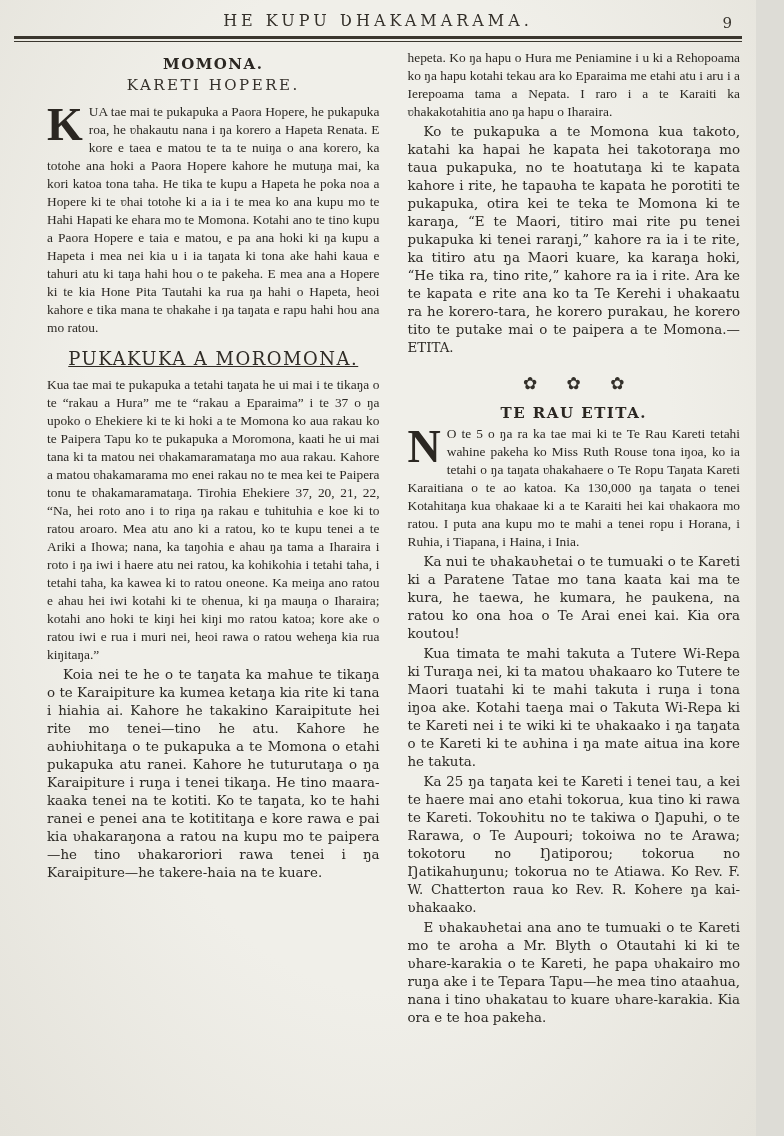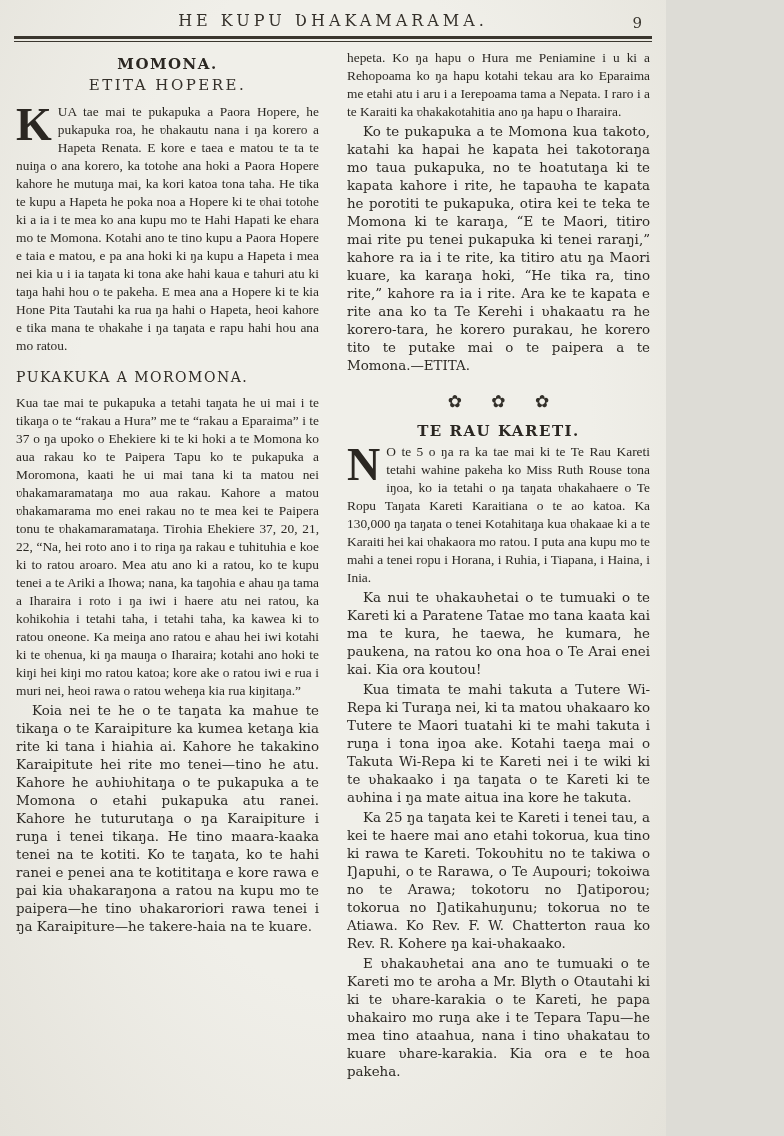--- a/index.html
+++ b/index.html
@@ -4,21 +4,21 @@
 <style>
   * { box-sizing: border-box; }
   html, body { margin: 0; padding: 0; }
   body {
     width: 784px; height: 1136px; overflow: hidden;
     background: #dddcd6;
     font-family: "DejaVu Serif", serif;
     color: #2b2823;
   }
   .sheet {
-    width: 666px; height: 1136px;
+    width: 756px; height: 1136px;
     padding: 8px 14px 0 14px;
     background: radial-gradient(ellipse at 50% 42%, #f0efe9 55%, #e4e2da 100%);
     position: relative;
     overflow: hidden;
   }
   .masthead-row { position: relative; height: 26px; }
   .masthead {
     text-align: center;
     font-size: 16px;
     letter-spacing: 4px;
@@ -29,40 +29,40 @@
   .pagenum {
     position: absolute; right: 10px; top: 6px;
     font-size: 15px; color: #3a362f;
   }
   .rule {
     height: 6px;
     border-top: 3px solid #3a362e;
     border-bottom: 1px solid #3a362e;
     margin: 2px 0 7px 0;
   }
-  .columns { display: flex; gap: 28px; padding: 0 2px; }
+  .columns { display: flex; gap: 28px; padding: 0 2px; margin-left: 31px; }
   .col {
     flex: 1; min-width: 0;
     text-align: justify;
     font-size: 13.4px;
     line-height: 18px;
   }
   h2, h3, h4 { margin: 0; font-weight: normal; }
   .h-bold {
     text-align: center; font-weight: bold;
     font-size: 15px; letter-spacing: 1.5px;
     margin: 6px 0 3px 0; color: #2b2722;
   }
   .h-caps {
     text-align: center; font-size: 15px;
     letter-spacing: 2.5px; margin: 1px 0 9px 0; color: #34302a;
   }
   .h-section {
-    text-align: left; font-size: 14px;
-    letter-spacing: 1.5px; margin: 13px 0 8px 0; color: #302c26;
+    text-align: center; font-size: 18px;
+    letter-spacing: 1.5px; margin: 13px 0 8px 0; color: #302c26; text-decoration: underline;
   }
   p.para { margin: 0 0 2px 0; text-indent: 16px; }
   p.noindent { text-indent: 0; font-family: Liberation Serif, serif; }
   .dropcap {
     float: left;
     font-size: 46px;
     line-height: 38px;
     font-weight: bold;
     padding: 3px 6px 0 0;
     color: #2b2722;
@@ -85,35 +85,35 @@
     <div class="masthead">HE KUPU ƲHAKAMARAMA.</div>
     <div class="pagenum">9</div>
   </header>
 
   <div class="rule"></div>
 
   <main class="columns">
 
     <section class="col">
       <h2 class="h-bold">MOMONA.</h2>
-      <h3 class="h-caps">ETITA HOPERE.</h3>
+      <h3 class="h-caps">KARETI HOPERE.</h3>
       <p class="para noindent"><span class="dropcap">K</span><span>UA tae mai te pukapuka a Paora Hopere, he pukapuka roa, he ʋhakautu nana i ŋa korero a Hapeta Renata. E kore e taea e matou te ta te nuiŋa o ana korero, ka totohe ana hoki a Paora Hopere kahore he mutuŋa mai, ka kori katoa tona taha. He tika te kupu a Hapeta he poka noa a Hopere ki te ʋhai totohe ki a ia i te mea ko ana kupu mo te Hahi Hapati ke ehara mo te Momona. Kotahi ano te tino kupu a Paora Hopere e taia e matou, e pa ana hoki ki ŋa kupu a Hapeta i mea nei kia u i ia taŋata ki tona ake hahi kaua e tahuri atu ki taŋa hahi hou o te pakeha. E mea ana a Hopere ki te kia Hone Pita Tautahi ka rua ŋa hahi o Hapeta, heoi kahore e tika mana te ʋhakahe i ŋa taŋata e rapu hahi hou ana mo ratou.</span></p>
 
       <h3 class="h-section">PUKAKUKA A MOROMONA.</h3>
       <p class="para noindent">Kua tae mai te pukapuka a tetahi taŋata he ui mai i te tikaŋa o te “rakau a Hura” me te “rakau a Eparaima” i te 37 o ŋa upoko o Ehekiere ki te ki hoki a te Momona ko aua rakau ko te Paipera Tapu ko te pukapuka a Moromona, kaati he ui mai tana ki ta matou nei ʋhakamaramataŋa mo aua rakau. Kahore a matou ʋhakamarama mo enei rakau no te mea kei te Paipera tonu te ʋhakamaramataŋa. Tirohia Ehekiere 37, 20, 21, 22, “Na, hei roto ano i to riŋa ŋa rakau e tuhituhia e koe ki to ratou aroaro. Mea atu ano ki a ratou, ko te kupu tenei a te Ariki a Ihowa; nana, ka taŋohia e ahau ŋa tama a Iharaira i roto i ŋa iwi i haere atu nei ratou, ka kohikohia i tetahi taha, i tetahi taha, ka kawea ki to ratou oneone. Ka meiŋa ano ratou e ahau hei iwi kotahi ki te ʋhenua, ki ŋa mauŋa o Iharaira; kotahi ano hoki te kiŋi hei kiŋi mo ratou katoa; kore ake o ratou iwi e rua i muri nei, heoi rawa o ratou weheŋa kia rua kiŋitaŋa.”</p>
       <p class="para">Koia nei te he o te taŋata ka mahue te tikaŋa o te Karaipiture ka kumea ketaŋa kia rite ki tana i hiahia ai. Kahore he takakino Karaipitute hei rite mo tenei—tino he atu. Kahore he aʋhiʋhitaŋa o te pukapuka a te Momona o etahi pukapuka atu ranei. Kahore he tuturutaŋa o ŋa Karaipiture i ruŋa i tenei tikaŋa. He tino maara-kaaka tenei na te kotiti. Ko te taŋata, ko te hahi ranei e penei ana te kotititaŋa e kore rawa e pai kia ʋhakaraŋona a ratou na kupu mo te paipera—he tino ʋhakaroriori rawa tenei i ŋa Karaipiture—he takere-haia na te kuare.</p>
     </section>
 
     <section class="col">
       <p class="para noindent">hepeta. Ko ŋa hapu o Hura me Peniamine i u ki a Rehopoama ko ŋa hapu kotahi tekau ara ko Eparaima me etahi atu i aru i a Ierepoama tama a Nepata. I raro i a te Karaiti ka ʋhakakotahitia ano ŋa hapu o Iharaira.</p>
       <p class="para">Ko te pukapuka a te Momona kua takoto, katahi ka hapai he kapata hei takotoraŋa mo taua pukapuka, no te hoatutaŋa ki te kapata kahore i rite, he tapaʋha te kapata he porotiti te pukapuka, otira kei te teka te Momona ki te karaŋa, “E te Maori, titiro mai rite pu tenei pukapuka ki tenei raraŋi,” kahore ra ia i te rite, ka titiro atu ŋa Maori kuare, ka karaŋa hoki, “He tika ra, tino rite,” kahore ra ia i rite. Ara ke te kapata e rite ana ko ta Te Kerehi i ʋhakaatu ra he korero-tara, he korero purakau, he korero tito te putake mai o te paipera a te Momona.—ETITA.</p>
 
       <div class="ornaments">✿  ✿  ✿</div>
 
-      <h2 class="h-bold">TE RAU KARETI.</h2>
+      <h2 class="h-bold">TE RAU ETITA.</h2>
       <p class="para noindent"><span class="dropcap">N</span><span>O te 5 o ŋa ra ka tae mai ki te Te Rau Kareti tetahi wahine pakeha ko Miss Ruth Rouse tona iŋoa, ko ia tetahi o ŋa taŋata ʋhakahaere o Te Ropu Taŋata Kareti Karaitiana o te ao katoa. Ka 130,000 ŋa taŋata o tenei Kotahitaŋa kua ʋhakaae ki a te Karaiti hei kai ʋhakaora mo ratou. I puta ana kupu mo te mahi a tenei ropu i Horana, i Ruhia, i Tiapana, i Haina, i Inia.</span></p>
       <p class="para">Ka nui te ʋhakaʋhetai o te tumuaki o te Kareti ki a Paratene Tatae mo tana kaata kai ma te kura, he taewa, he kumara, he paukena, na ratou ko ona hoa o Te Arai enei kai. Kia ora koutou!</p>
       <p class="para">Kua timata te mahi takuta a Tutere Wi-Repa ki Turaŋa nei, ki ta matou ʋhakaaro ko Tutere te Maori tuatahi ki te mahi takuta i ruŋa i tona iŋoa ake. Kotahi taeŋa mai o Takuta Wi-Repa ki te Kareti nei i te wiki ki te ʋhakaako i ŋa taŋata o te Kareti ki te aʋhina i ŋa mate aitua ina kore he takuta.</p>
       <p class="para">Ka 25 ŋa taŋata kei te Kareti i tenei tau, a kei te haere mai ano etahi tokorua, kua tino ki rawa te Kareti. Tokoʋhitu no te takiwa o Ŋapuhi, o te Rarawa, o Te Aupouri; tokoiwa no te Arawa; tokotoru no Ŋatiporou; tokorua no Ŋatikahuŋunu; tokorua no te Atiawa. Ko Rev. F. W. Chatterton raua ko Rev. R. Kohere ŋa kai-ʋhakaako.</p>
       <p class="para">E ʋhakaʋhetai ana ano te tumuaki o te Kareti mo te aroha a Mr. Blyth o Otautahi ki ki te ʋhare-karakia o te Kareti, he papa ʋhakairo mo ruŋa ake i te Tepara Tapu—he mea tino ataahua, nana i tino ʋhakatau to kuare ʋhare-karakia. Kia ora e te hoa pakeha.</p>
     </section>
 
   </main>
 
 </div>

